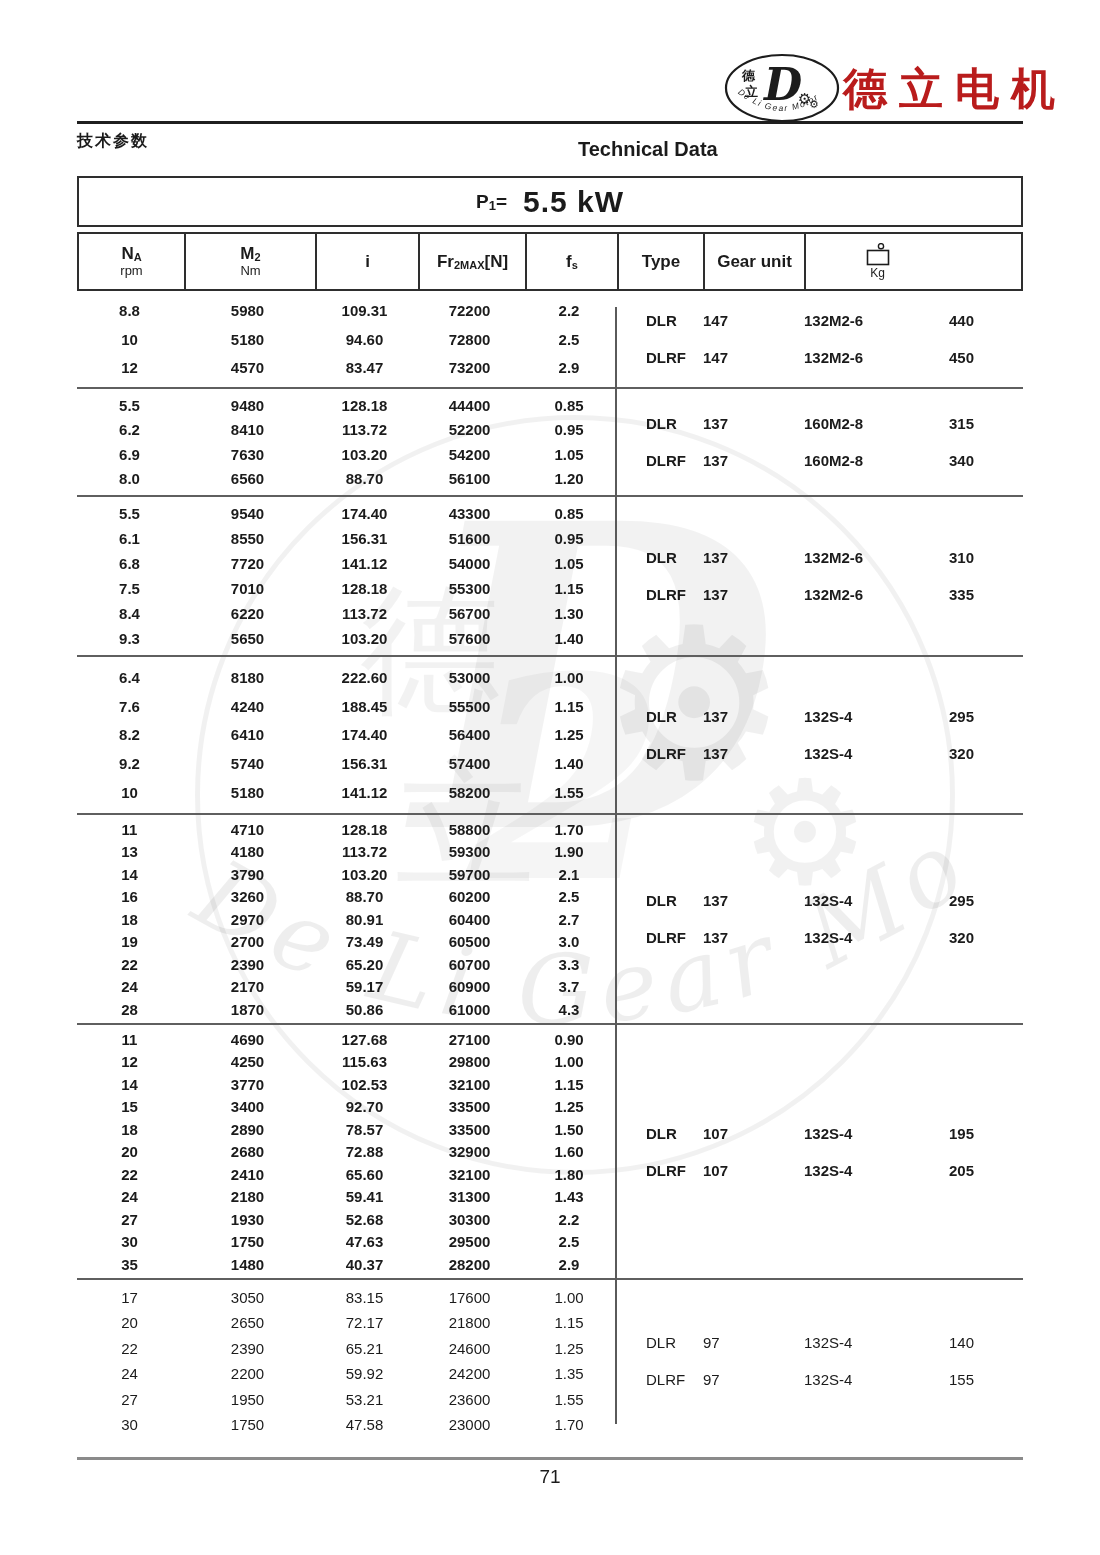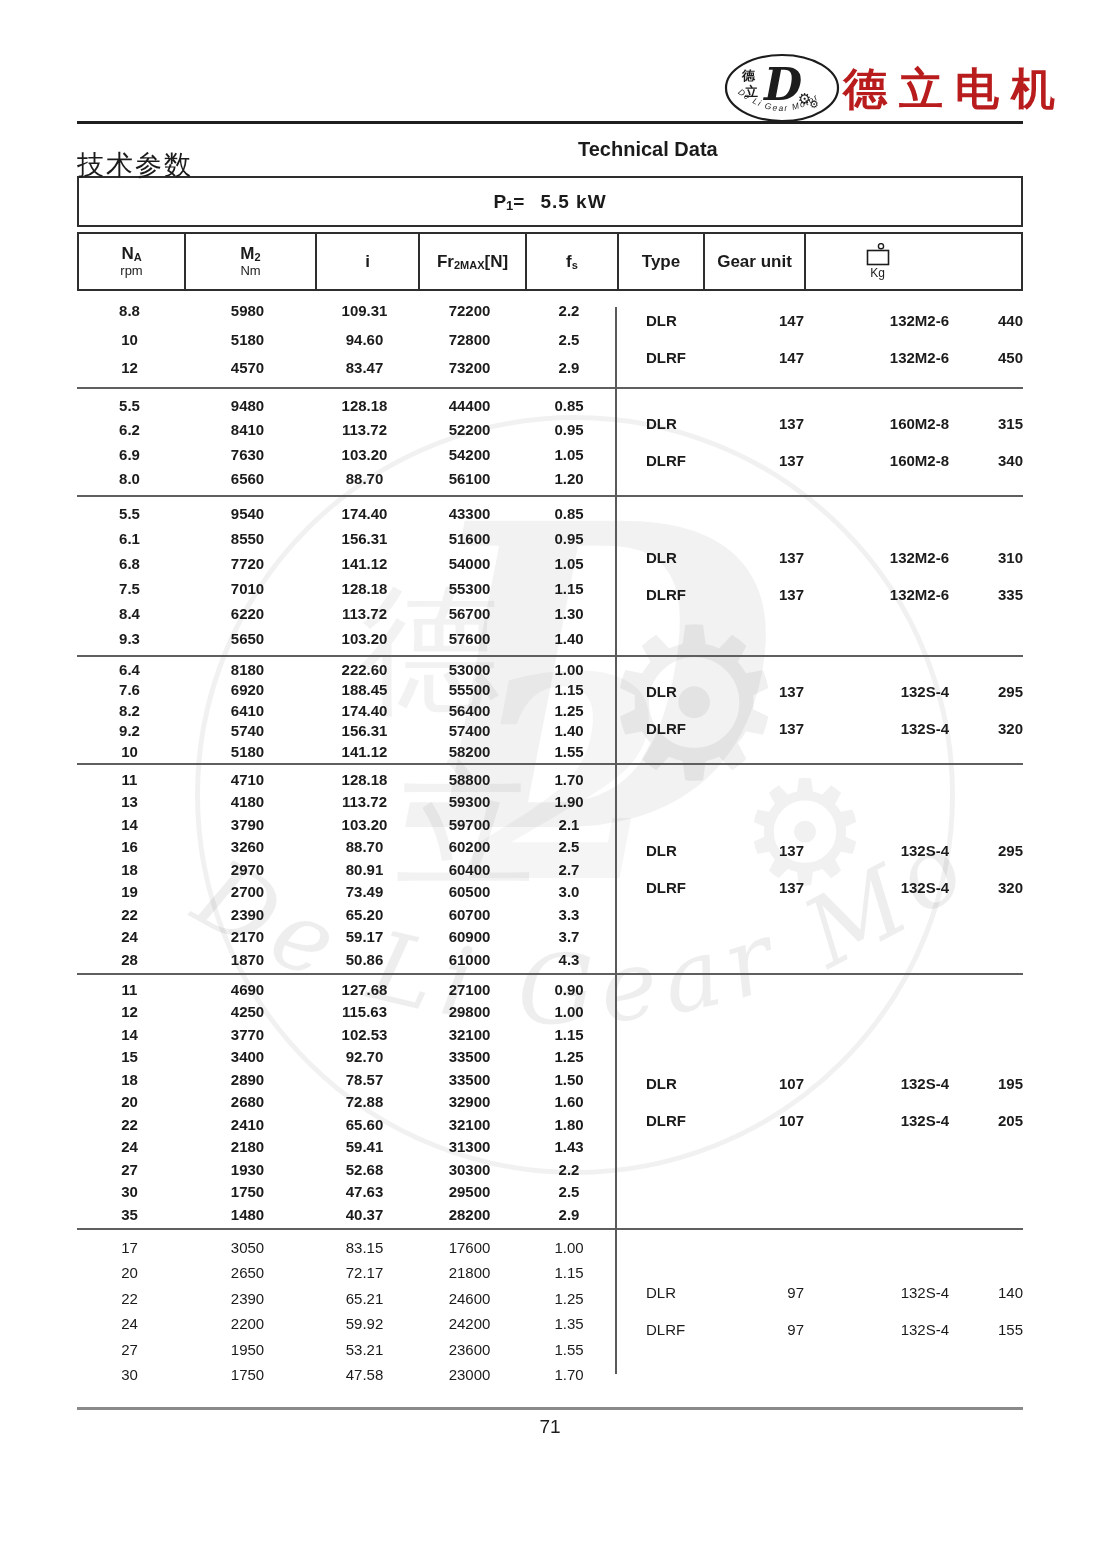--- a/index.html
+++ b/index.html
@@ -28,46 +28,46 @@
   .wm-textsvg { position:absolute; left:0; top:0; }
   .wm-textsvg text { font-family:"DejaVu Serif","Liberation Serif",serif; font-style:italic;
     font-size:96px; fill:rgba(0,0,0,0.065); letter-spacing:10px; }
   
   .content { position:relative; z-index:1; margin:0 77px; width:946px; }
   .header-band { position:relative; height:124px; border-bottom:3px solid #1f1f1f; }
   .logo { position:absolute; left:645px; top:52px; }
   .brand { position:absolute; left:766px; top:60px; font-size:44px; font-weight:bold;
     font-family:"DejaVu Serif","Liberation Serif",serif; letter-spacing:12px; white-space:nowrap; color:#b91c1c; }
   .titles { position:relative; height:52px; }
-  .title-cn { position:absolute; left:0; top:23px; font-size:27px; font-weight:normal; letter-spacing:2px; }
+  .title-cn { position:absolute; left:0; top:7px; font-size:16px; font-weight:bold; letter-spacing:2px; }
   .title-en { position:absolute; left:501px; top:14px; font-size:20px; font-weight:bold; }
   .power-box { height:51px; border:2px solid #2e2e2e; display:flex; align-items:center; justify-content:center; }
   .power-prefix { font-size:19px; font-weight:bold; }
   .power-prefix sub { font-size:13px; font-weight:bold; vertical-align:-12%; }
-  .power-value { font-size:19px; font-weight:bold; letter-spacing:1px; margin-left:16px; }
+  .power-value { font-size:30px; font-weight:bold; letter-spacing:1px; margin-left:16px; }
   .hdr-row { margin-top:5px; height:59px; border:2px solid #2e2e2e;
     display:grid; grid-template-columns:105px 131px 103px 107px 92px 86px 101px 145px auto; }
   .hcell { display:flex; flex-direction:column; align-items:center; justify-content:center; line-height:1.15;text-align:center; }
   .hcell + .hcell { border-left:2px solid #2e2e2e; }
   .hmain { font-size:17px; font-weight:bold; }
   .hmain sub { font-size:11px; font-weight:bold; vertical-align:-15%; }
   .hsub2 { font-size:13px; font-weight:normal; }
   .kg-cell .hsub2 { font-size:12px; }
   .kg-icon { display:block; margin-bottom:1px; }
   
   .tbody { position:relative; }
   .vline { position:absolute; left:538px; top:16px; bottom:18px; width:2px; background:#5a5a5a; }
   .group { display:flex; }
   .group.sep { border-bottom:2px solid #5f5f5f;font-weight:bold; }
   .g-left { width:540px; display:flex; flex-direction:column; justify-content:space-evenly; }
   .g-row { display:grid; grid-template-columns:105px 131px 103px 107px 92px; }
   .g-row .cell { text-align:center; font-size:15px; }
   .g-right { width:406px; display:flex; flex-direction:column; justify-content:center; gap:20px; }
   .v-row { display:grid; grid-template-columns:86px 101px 145px 74px; }
-  .v-row .cell { text-align:right; font-size:15px; }
+  .v-row .cell { text-align:left; font-size:15px; }
   .v-row .cell.type { text-align:left; padding-left:29px; }
   
   .footer-rule { margin-top:15px; height:0; border-top:3px solid #8a8a8a; }
   .page-num { text-align:center; font-size:19px; margin-top:6px; }
 </style>
 </head>
 <body>
 
 <div class="page">
 
@@ -288,32 +288,32 @@
               <div class="cell">310</div>
             </div>
             <div class="v-row">
               <div class="cell type">DLRF</div>
               <div class="cell">137</div>
               <div class="cell">132M2-6</div>
               <div class="cell">335</div>
             </div>
           </div>
         </div>
-        <div class="group sep" style="height: 108px;">
+        <div class="group sep" style="height: 158px;">
           <div class="g-left">
             <div class="g-row">
               <div class="cell">6.4</div>
               <div class="cell">8180</div>
               <div class="cell">222.60</div>
               <div class="cell">53000</div>
               <div class="cell">1.00</div>
             </div>
             <div class="g-row">
               <div class="cell">7.6</div>
-              <div class="cell">6920</div>
+              <div class="cell">4240</div>
               <div class="cell">188.45</div>
               <div class="cell">55500</div>
               <div class="cell">1.15</div>
             </div>
             <div class="g-row">
               <div class="cell">8.2</div>
               <div class="cell">6410</div>
               <div class="cell">174.40</div>
               <div class="cell">56400</div>
               <div class="cell">1.25</div>

